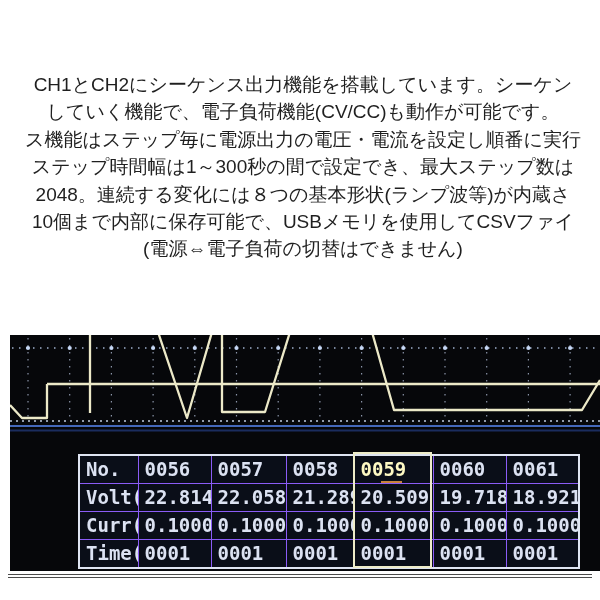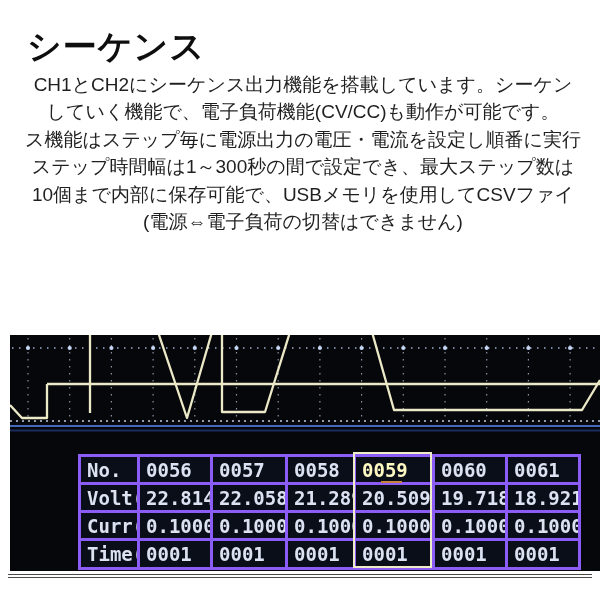--- a/index.html
+++ b/index.html
@@ -12,45 +12,45 @@
   .desc .line{white-space:nowrap;text-align:center;}
 
   
   .photo{position:absolute;left:10px;top:335px;width:590px;height:236px;background:#06070a;}
   .wave{position:absolute;left:0;top:0;}
 
   
   .seq-wrap{position:absolute;left:68px;top:119px;width:500px;height:113px;}
   table.seq{border-collapse:collapse;table-layout:fixed;width:500px;height:113px;
             background:#0a0e18;border:2px solid #dfe5f2;}
-  table.seq th,table.seq td{border:3px solid #8b5cf6;padding:0 0 0 6px;text-align:left;
+  table.seq th,table.seq td{border:1px solid #8b5cf6;padding:0 0 0 6px;text-align:left;
             font-family:"DejaVu Sans Mono",monospace;font-weight:700;font-size:19px;
             color:#dce2f2;white-space:nowrap;overflow:hidden;}
   table.seq td.sel-no{color:#fef9c3;}
   .hl-box{position:absolute;left:343px;top:117px;width:79px;height:116px;
           border:2px solid #eeecc9;box-sizing:border-box;pointer-events:none;}
   .sel-underline{position:absolute;left:371px;top:146px;width:21px;height:2px;
           background:#c8823c;pointer-events:none;}
 
   
   .photo-rule{position:absolute;left:8px;top:574px;width:584px;height:4px;
           border-top:1px solid #4a4a4a;border-bottom:1px solid #4a4a4a;box-sizing:border-box;}
 </style>
 </head>
 <body>
 
 <div class="page">
 
-  <div class="title">シーケンス</div>
 
   <div class="desc">
     <div class="line">CH1とCH2にシーケンス出力機能を搭載しています。シーケン</div>
     <div class="line">していく機能で、電子負荷機能(CV/CC)も動作が可能です。</div>
     <div class="line">ス機能はステップ毎に電源出力の電圧・電流を設定し順番に実行</div>
     <div class="line">ステップ時間幅は1～300秒の間で設定でき、最大ステップ数は</div>
+    <div class="line">2048。連続する変化には８つの基本形状(ランプ波等)が内蔵さ</div>
     <div class="line">10個まで内部に保存可能で、USBメモリを使用してCSVファイ</div>
     <div class="line">(電源⇔電子負荷の切替はできません)</div>
   </div>
 
   <div class="photo">
 
     <svg class="wave" width="590" height="110" viewBox="0 0 590 110">
       <g id="graticule">
           <line x1="18" y1="3" x2="18" y2="84" stroke="#8a94a8" stroke-width="1.2" stroke-dasharray="1.5,5.5"></line>
           <line x1="59.7" y1="3" x2="59.7" y2="84" stroke="#8a94a8" stroke-width="1.2" stroke-dasharray="1.5,5.5"></line>

